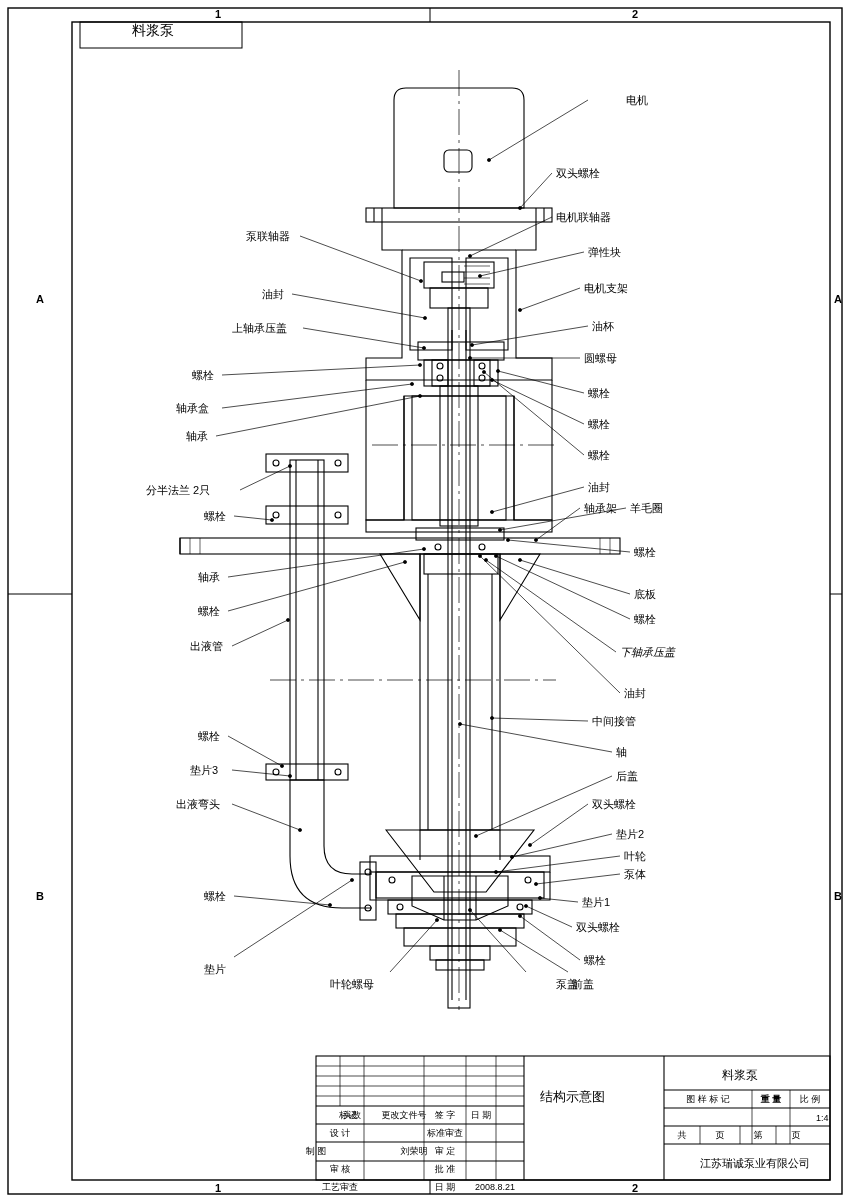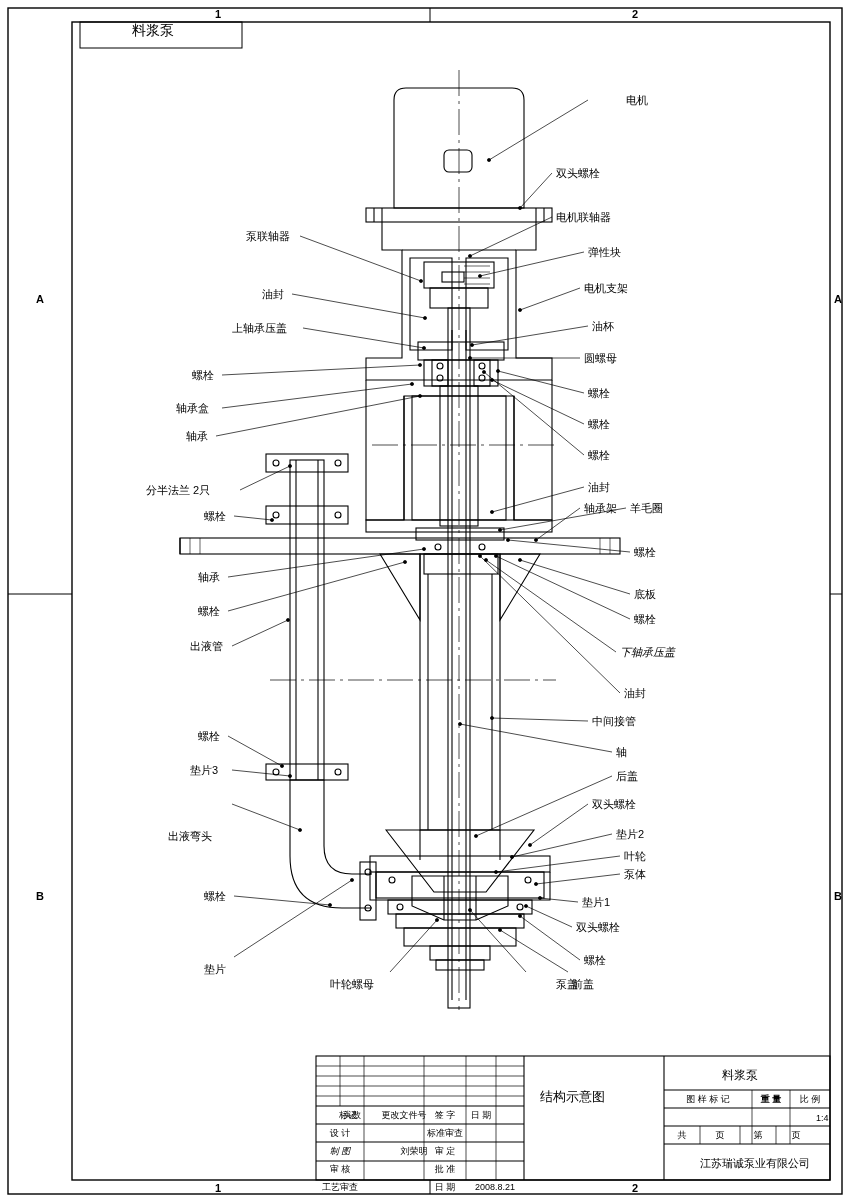--- a/index.html
+++ b/index.html
@@ -314,21 +314,21 @@
       <div class="lbl" style="left: 192px; top: 369px;">螺栓</div>
       <div class="lbl" style="left: 176px; top: 402px;">轴承盒</div>
       <div class="lbl" style="left: 186px; top: 430px;">轴承</div>
       <div class="lbl" style="left: 146px; top: 484px;">分半法兰 2只</div>
       <div class="lbl" style="left: 204px; top: 510px;">螺栓</div>
       <div class="lbl" style="left: 198px; top: 571px;">轴承</div>
       <div class="lbl" style="left: 198px; top: 605px;">螺栓</div>
       <div class="lbl" style="left: 190px; top: 640px;">出液管</div>
       <div class="lbl" style="left: 198px; top: 730px;">螺栓</div>
       <div class="lbl" style="left: 190px; top: 764px;">垫片3</div>
-      <div class="lbl" style="left: 168px; top: 798px; margin-top: 32px;">出液弯头</div>
+      <div class="lbl" style="left: 176px; top: 798px;">出液弯头</div>
       <div class="lbl" style="left: 204px; top: 890px;">螺栓</div>
       <div class="lbl" style="left: 204px; top: 963px;">垫片</div>
       <div class="lbl" style="left: 330px; top: 978px;">叶轮螺母</div>
     </div>
 <div id="labels-right">
       <div class="lbl" style="left: 594px; top: 94px; padding-left: 32px;">电机</div>
       <div class="lbl" style="left: 556px; top: 167px;">双头螺栓</div>
       <div class="lbl" style="left: 556px; top: 211px;">电机联轴器</div>
       <div class="lbl" style="left: 588px; top: 246px;">弹性块</div>
       <div class="lbl" style="left: 584px; top: 282px;">电机支架</div>
@@ -367,21 +367,21 @@
 <div id="tb-dynamic">
       <div class="tbcell" style="left: 316px; top: 1110px; width: 24px; margin-left: 20px;">标记</div>
       <div class="tbcell" style="left: 340px; top: 1110px; width: 24px;">头数</div>
       <div class="tbcell" style="left: 364px; top: 1110px; width: 80px;">更改文件号</div>
       <div class="tbcell" style="left: 424px; top: 1110px; width: 42px;">签 字</div>
       <div class="tbcell" style="left: 466px; top: 1110px; width: 30px;">日 期</div>
       <div class="tbcell" style="left: 316px; top: 1128px; width: 48px;">设 计</div>
       <div class="tbcell" style="left: 364px; top: 1128px; width: 60px;"></div>
       <div class="tbcell" style="left: 424px; top: 1128px; width: 42px;">标准审查</div>
       <div class="tbcell" style="left: 466px; top: 1128px; width: 58px;"></div>
-      <div class="tbcell" style="left: 328px; top: 1146px; width: 24px; font-style: italic;">制 图</div>
+      <div class="tbcell" style="left: 304px; top: 1146px; width: 24px;">制 图</div>
       <div class="tbcell" style="left: 384px; top: 1146px; width: 60px; text-align: center;">刘荣明</div>
       <div class="tbcell" style="left: 424px; top: 1146px; width: 42px;">审 定</div>
       <div class="tbcell" style="left: 466px; top: 1146px; width: 58px;"></div>
       <div class="tbcell" style="left: 316px; top: 1164px; width: 48px;">审 核</div>
       <div class="tbcell" style="left: 364px; top: 1164px; width: 60px;"></div>
       <div class="tbcell" style="left: 424px; top: 1164px; width: 42px;">批 准</div>
       <div class="tbcell" style="left: 466px; top: 1164px; width: 58px;"></div>
       <div class="tbcell" style="left: 316px; top: 1182px; width: 48px;">工艺审查</div>
       <div class="tbcell" style="left: 364px; top: 1182px; width: 60px;"></div>
       <div class="tbcell" style="left: 424px; top: 1182px; width: 42px;">日 期</div>

